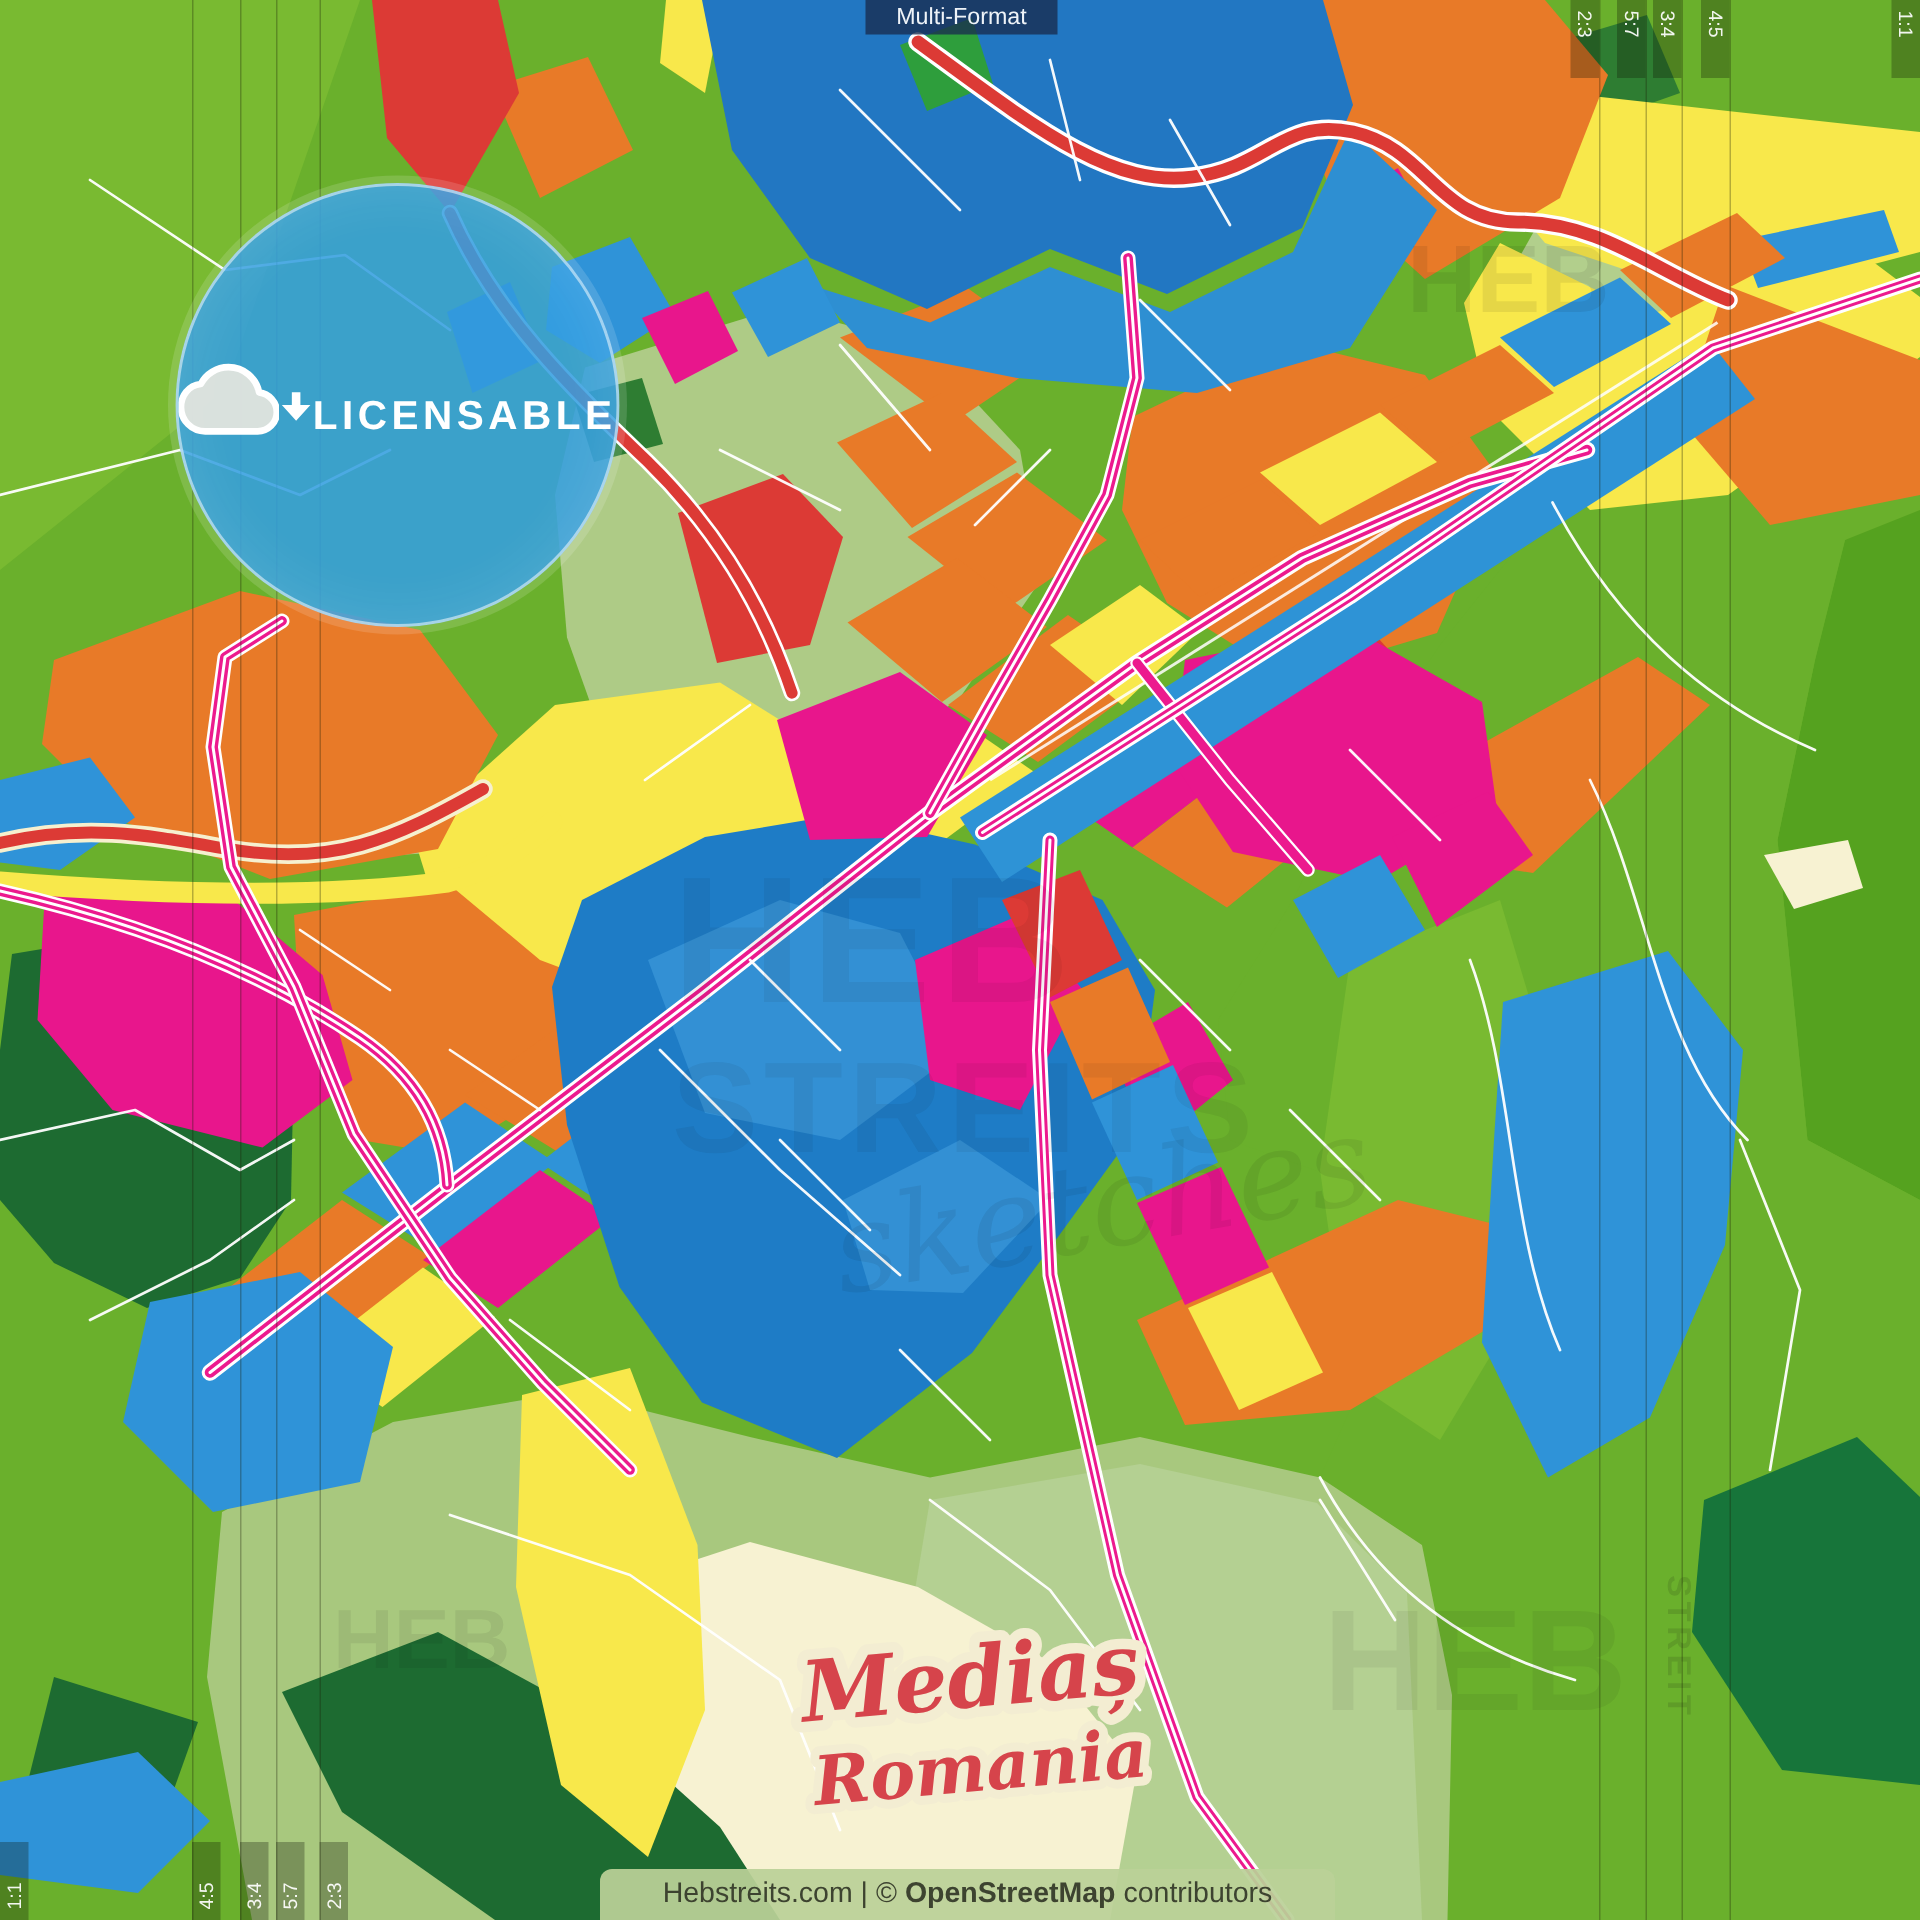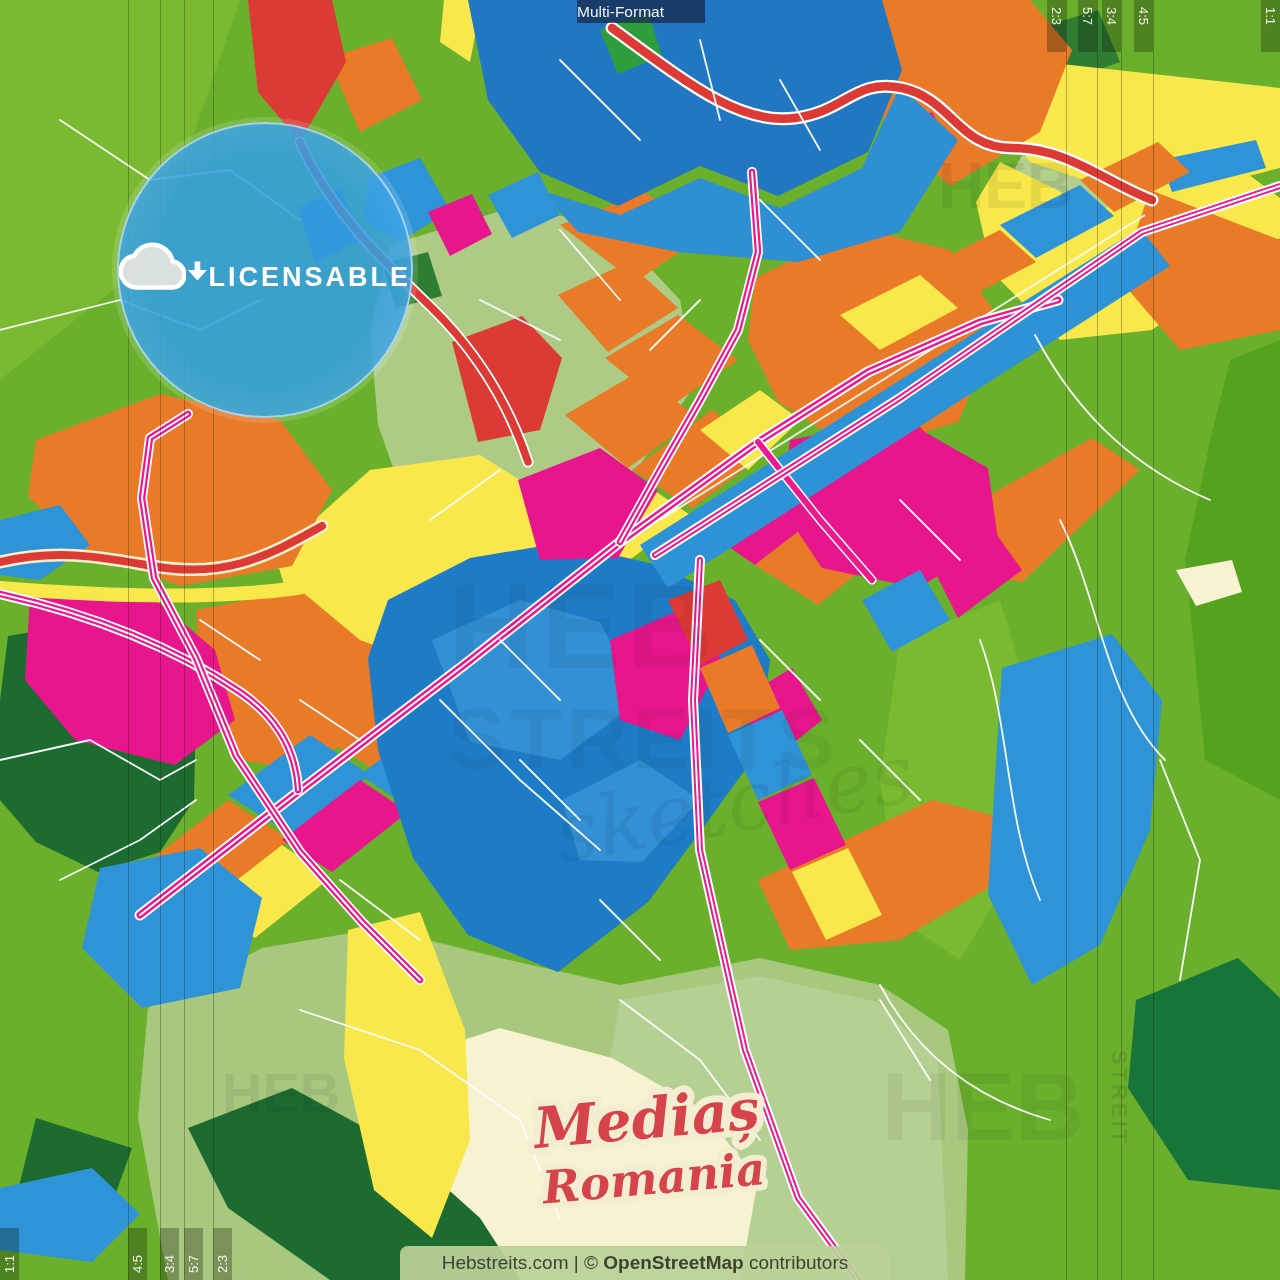--- a/index.html
+++ b/index.html
@@ -14,21 +14,21 @@
   .rb{position:absolute;width:19px;height:52px;background:rgba(15,22,6,.30);
       color:rgba(255,255,255,.93);font-size:13px;display:flex;justify-content:center;}
   .rb span{writing-mode:vertical-rl;}
   .rb.top{top:0;padding-top:0;}
   .rb.top span{margin-top:7px;}
   .rb.bot{bottom:0;}
   .rb.bot span{transform:rotate(180deg);margin-bottom:7px;align-self:flex-end;}
 
   
   .fmt{position:absolute;left:577px;top:0;width:128px;height:23px;line-height:23px;
-       background:rgba(24,44,78,.78);color:#eef3f8;font-size:15.5px;text-align:left;}
+       background:rgba(24,44,78,.78);color:#eef3f8;font-size:15.5px;text-align:center;}
 
   
   .badge{position:absolute;left:117px;top:122px;width:292px;height:292px;border-radius:50%;
          background:rgba(52,158,224,.88);border:2px solid rgba(255,255,255,.55);
          box-shadow:0 0 0 5px rgba(255,255,255,.14), inset 0 0 40px rgba(255,255,255,.12);
          display:flex;align-items:center;justify-content:center;}
   .badge .cloud{margin-top:-6px;}
   .badge .arrow{margin-top:2px;}
   .badge .lbl{margin-top:14px;color:#fff;font-weight:bold;font-size:27px;letter-spacing:3px;}
 

